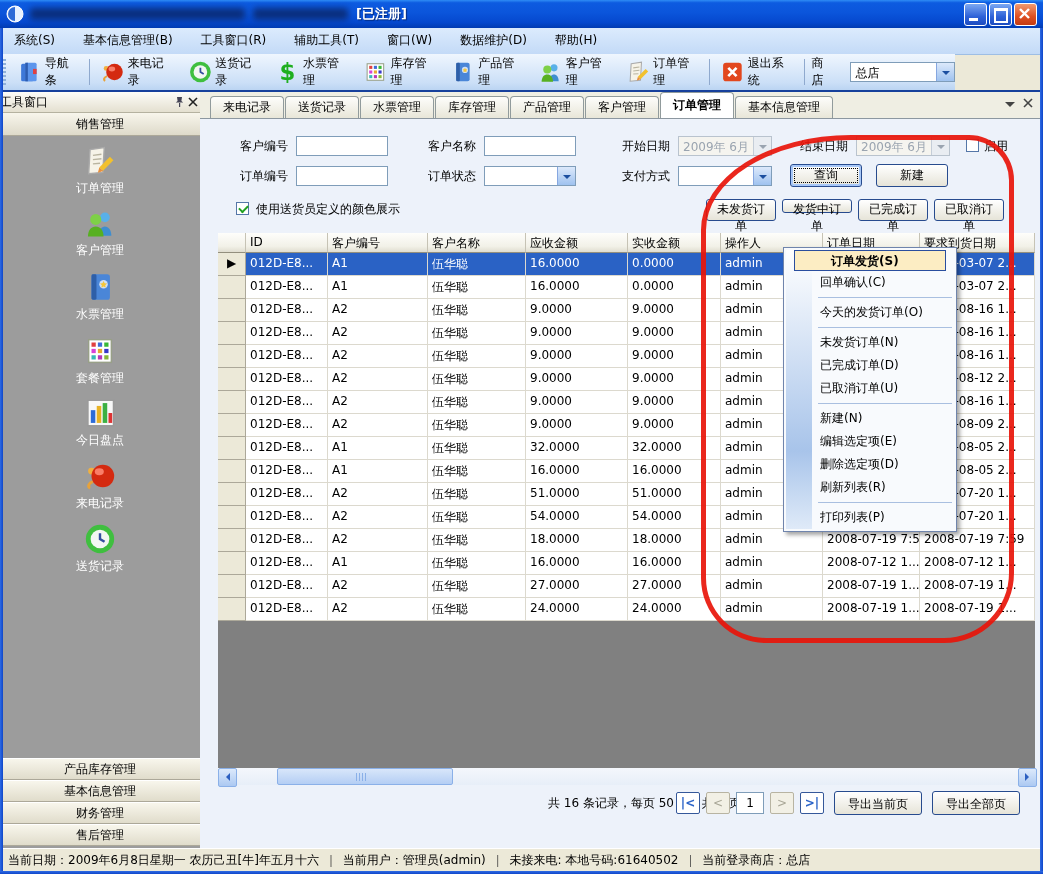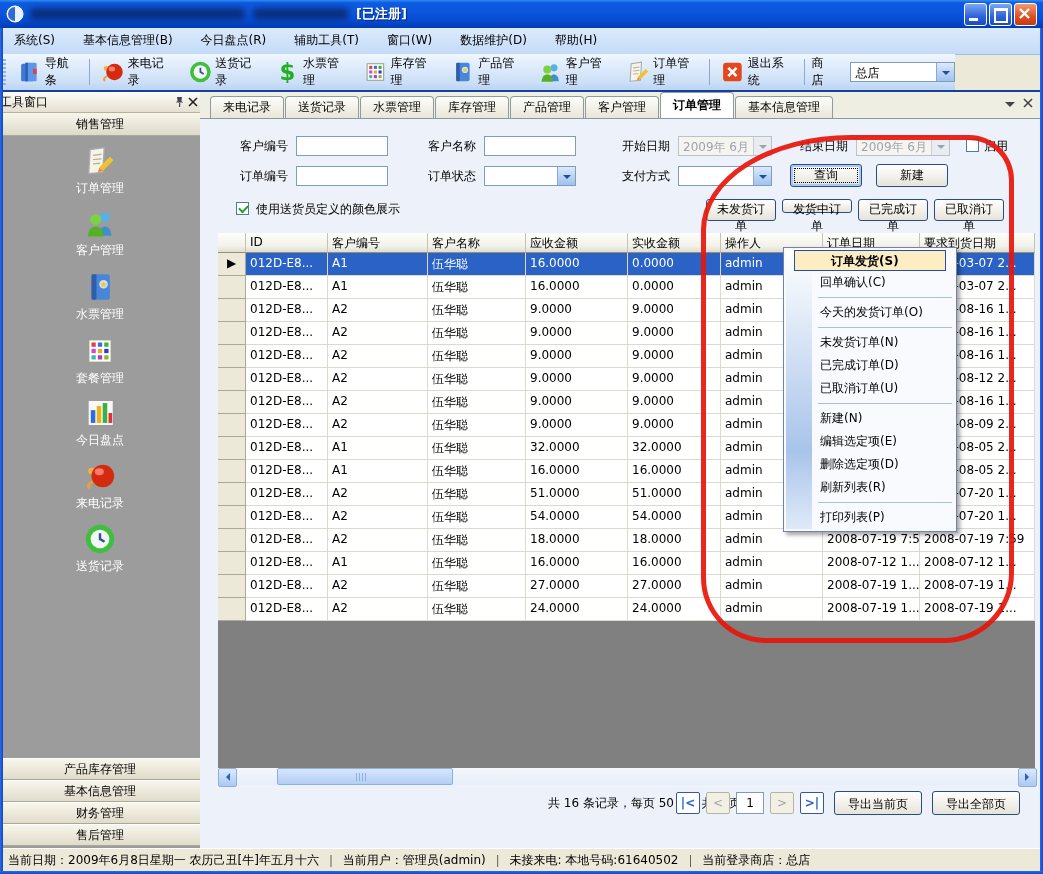--- a/index.html
+++ b/index.html
@@ -162,21 +162,21 @@
       <div class="tbtn close"><svg class="glyph-x" width="19" height="19">
             <line x1="5" y1="5" x2="14" y2="14"></line>
             <line x1="14" y1="5" x2="5" y2="14"></line>
           </svg></div>
     </div>
   </div>
 
   <div class="abs menubar">
     <span class="mbitem">系统(S)</span>
     <span class="mbitem">基本信息管理(B)</span>
-    <span class="mbitem">今日盘点(R)</span>
+    <span class="mbitem">工具窗口(R)</span>
     <span class="mbitem">辅助工具(T)</span>
     <span class="mbitem">窗口(W)</span>
     <span class="mbitem">数据维护(D)</span>
     <span class="mbitem">帮助(H)</span>
   </div>
 
   <div class="abs toolbar">
     <span class="grip"></span>
     <div class="tbbtn">
       <svg viewBox="0 0 24 24">

